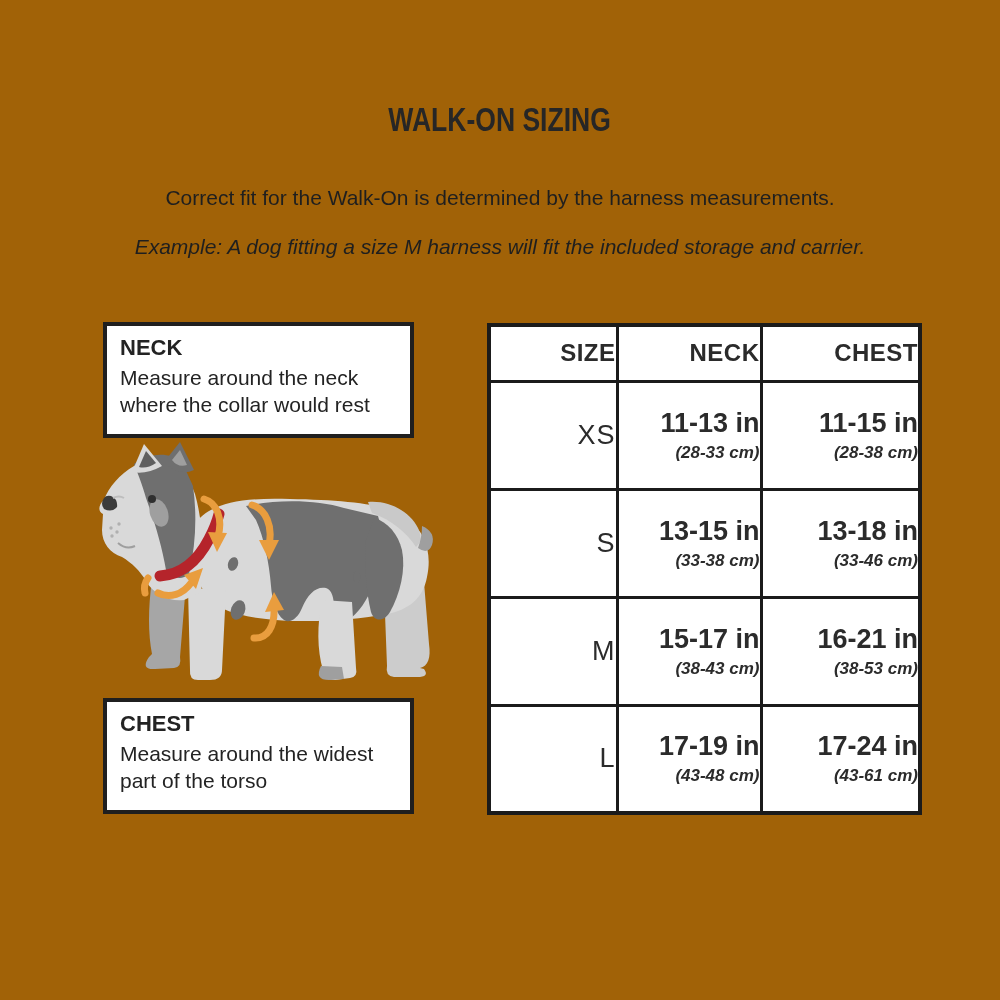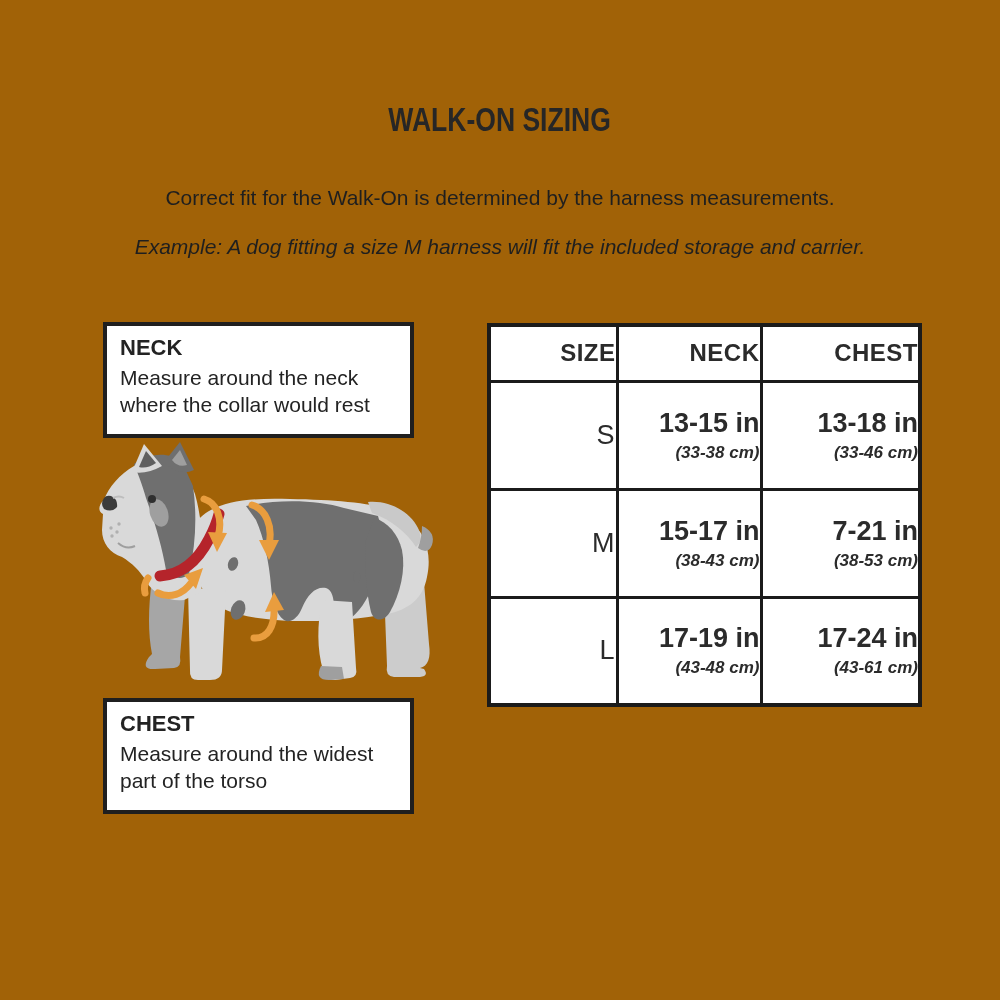--- a/index.html
+++ b/index.html
@@ -136,38 +136,49 @@
     </colgroup>
     <thead>
       <tr>
         <th>SIZE</th>
         <th>NECK</th>
         <th>CHEST</th>
       </tr>
     </thead>
     <tbody>
       <tr>
+        <td class="size-cell">XS</td>
+        <td>
+          <div class="in-val">11-13 in</div>
+          <div class="cm-val">(28-33 cm)</div>
+        </td>
+        <td>
+          <div class="in-val">11-15 in</div>
+          <div class="cm-val">(28-38 cm)</div>
+        </td>
+      </tr>
+      <tr>
         <td class="size-cell">S</td>
         <td>
           <div class="in-val">13-15 in</div>
           <div class="cm-val">(33-38 cm)</div>
         </td>
         <td>
           <div class="in-val">13-18 in</div>
           <div class="cm-val">(33-46 cm)</div>
         </td>
       </tr>
       <tr>
         <td class="size-cell">M</td>
         <td>
           <div class="in-val">15-17 in</div>
           <div class="cm-val">(38-43 cm)</div>
         </td>
         <td>
-          <div class="in-val">7-21 in</div>
+          <div class="in-val">16-21 in</div>
           <div class="cm-val">(38-53 cm)</div>
         </td>
       </tr>
       <tr>
         <td class="size-cell">L</td>
         <td>
           <div class="in-val">17-19 in</div>
           <div class="cm-val">(43-48 cm)</div>
         </td>
         <td>

